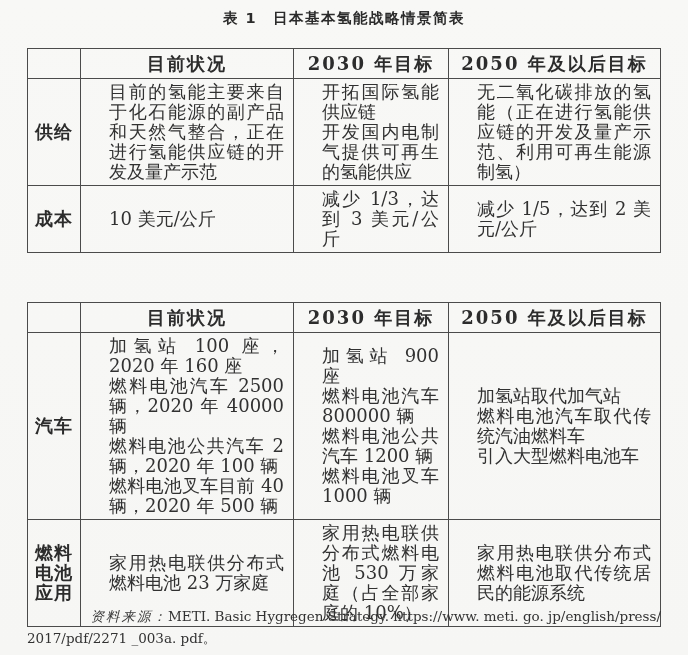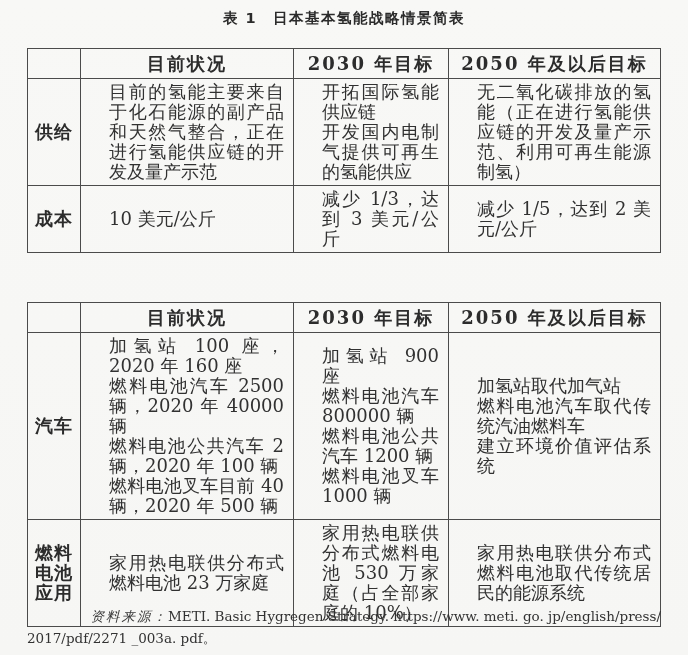--- a/index.html
+++ b/index.html
@@ -147,21 +147,21 @@
       </td>
       <td class="content">
         <span class="cell-line">加氢站 900 座</span>
         <span class="cell-line">燃料电池汽车 800000 辆</span>
         <span class="cell-line">燃料电池公共汽车 1200 辆</span>
         <span class="cell-line">燃料电池叉车 1000 辆</span>
       </td>
       <td class="content">
         <span class="cell-line">加氢站取代加气站</span>
         <span class="cell-line">燃料电池汽车取代传统汽油燃料车</span>
-        <span class="cell-line">建立环境价值评估系统</span>
+        <span class="cell-line">引入大型燃料电池车</span>
       </td>
     </tr>
     <tr style="height:67px">
       <th class="row-label">燃料电池应用</th>
       <td class="content">
         <span class="cell-line">家用热电联供分布式燃料电池 23 万家庭</span>
       </td>
       <td class="content">
         <span class="cell-line">家用热电联供分布式燃料电池 530 万家庭（占全部家庭的 10%）</span>
       </td>

